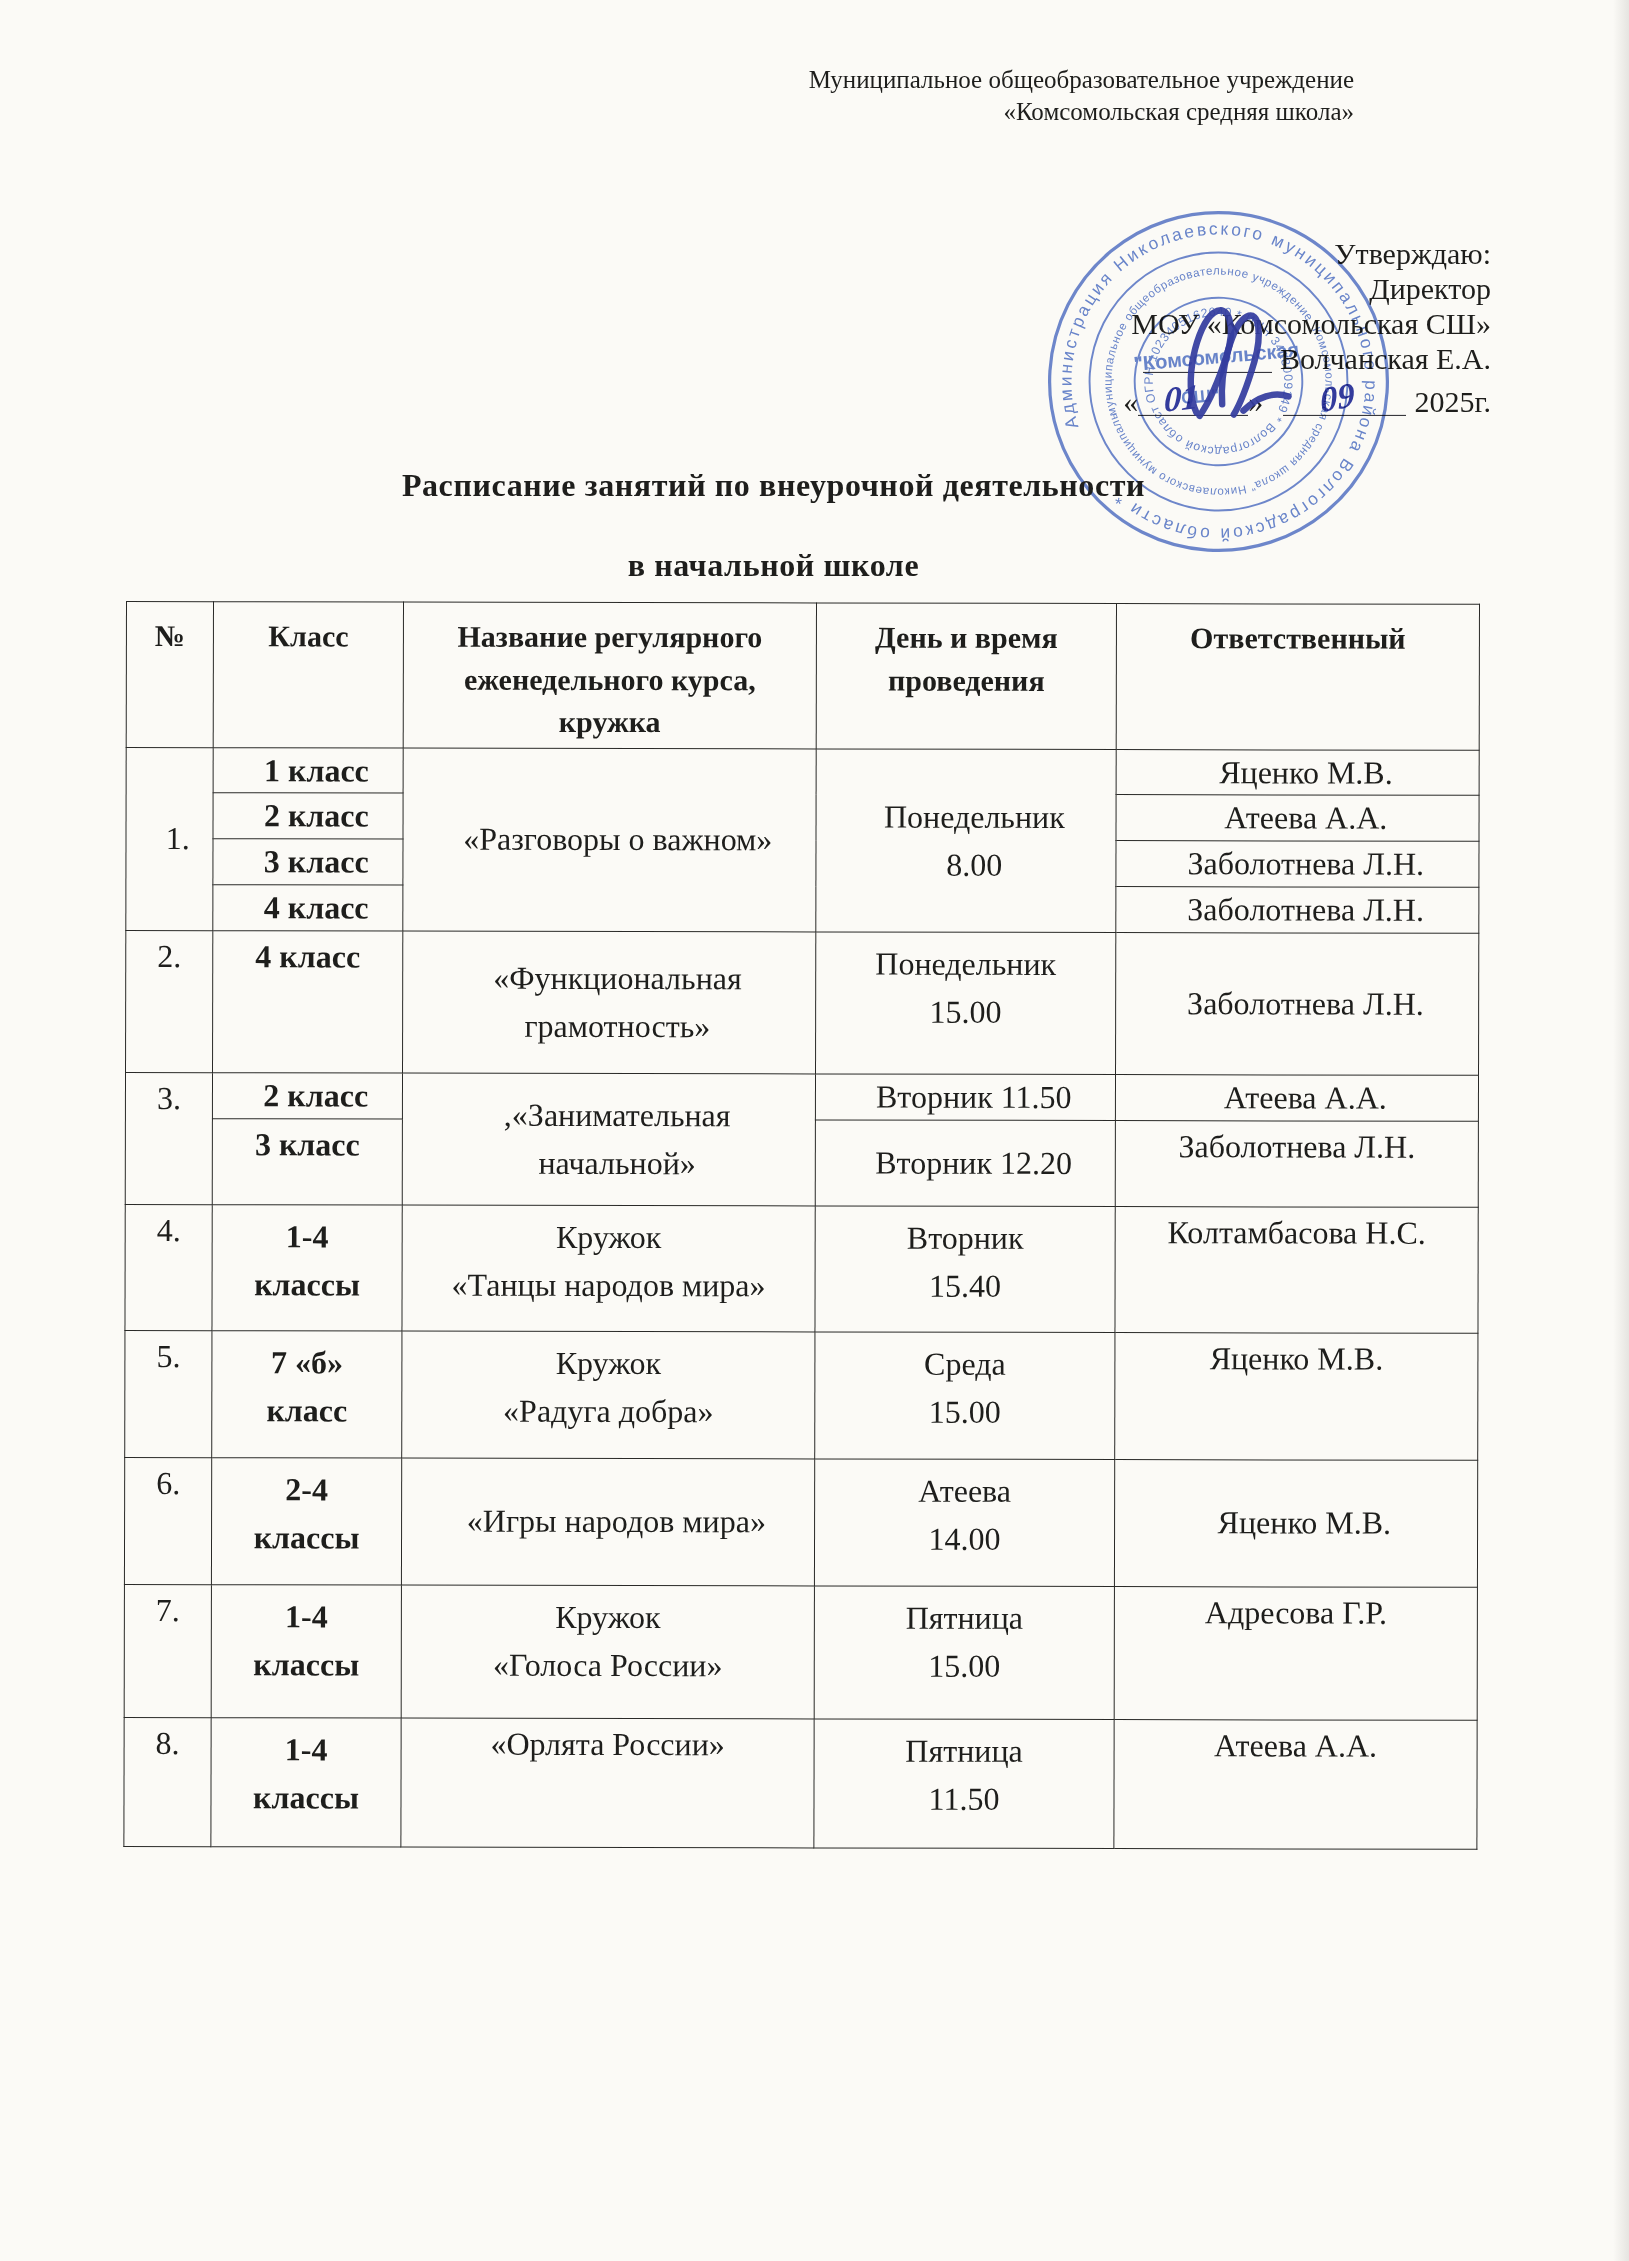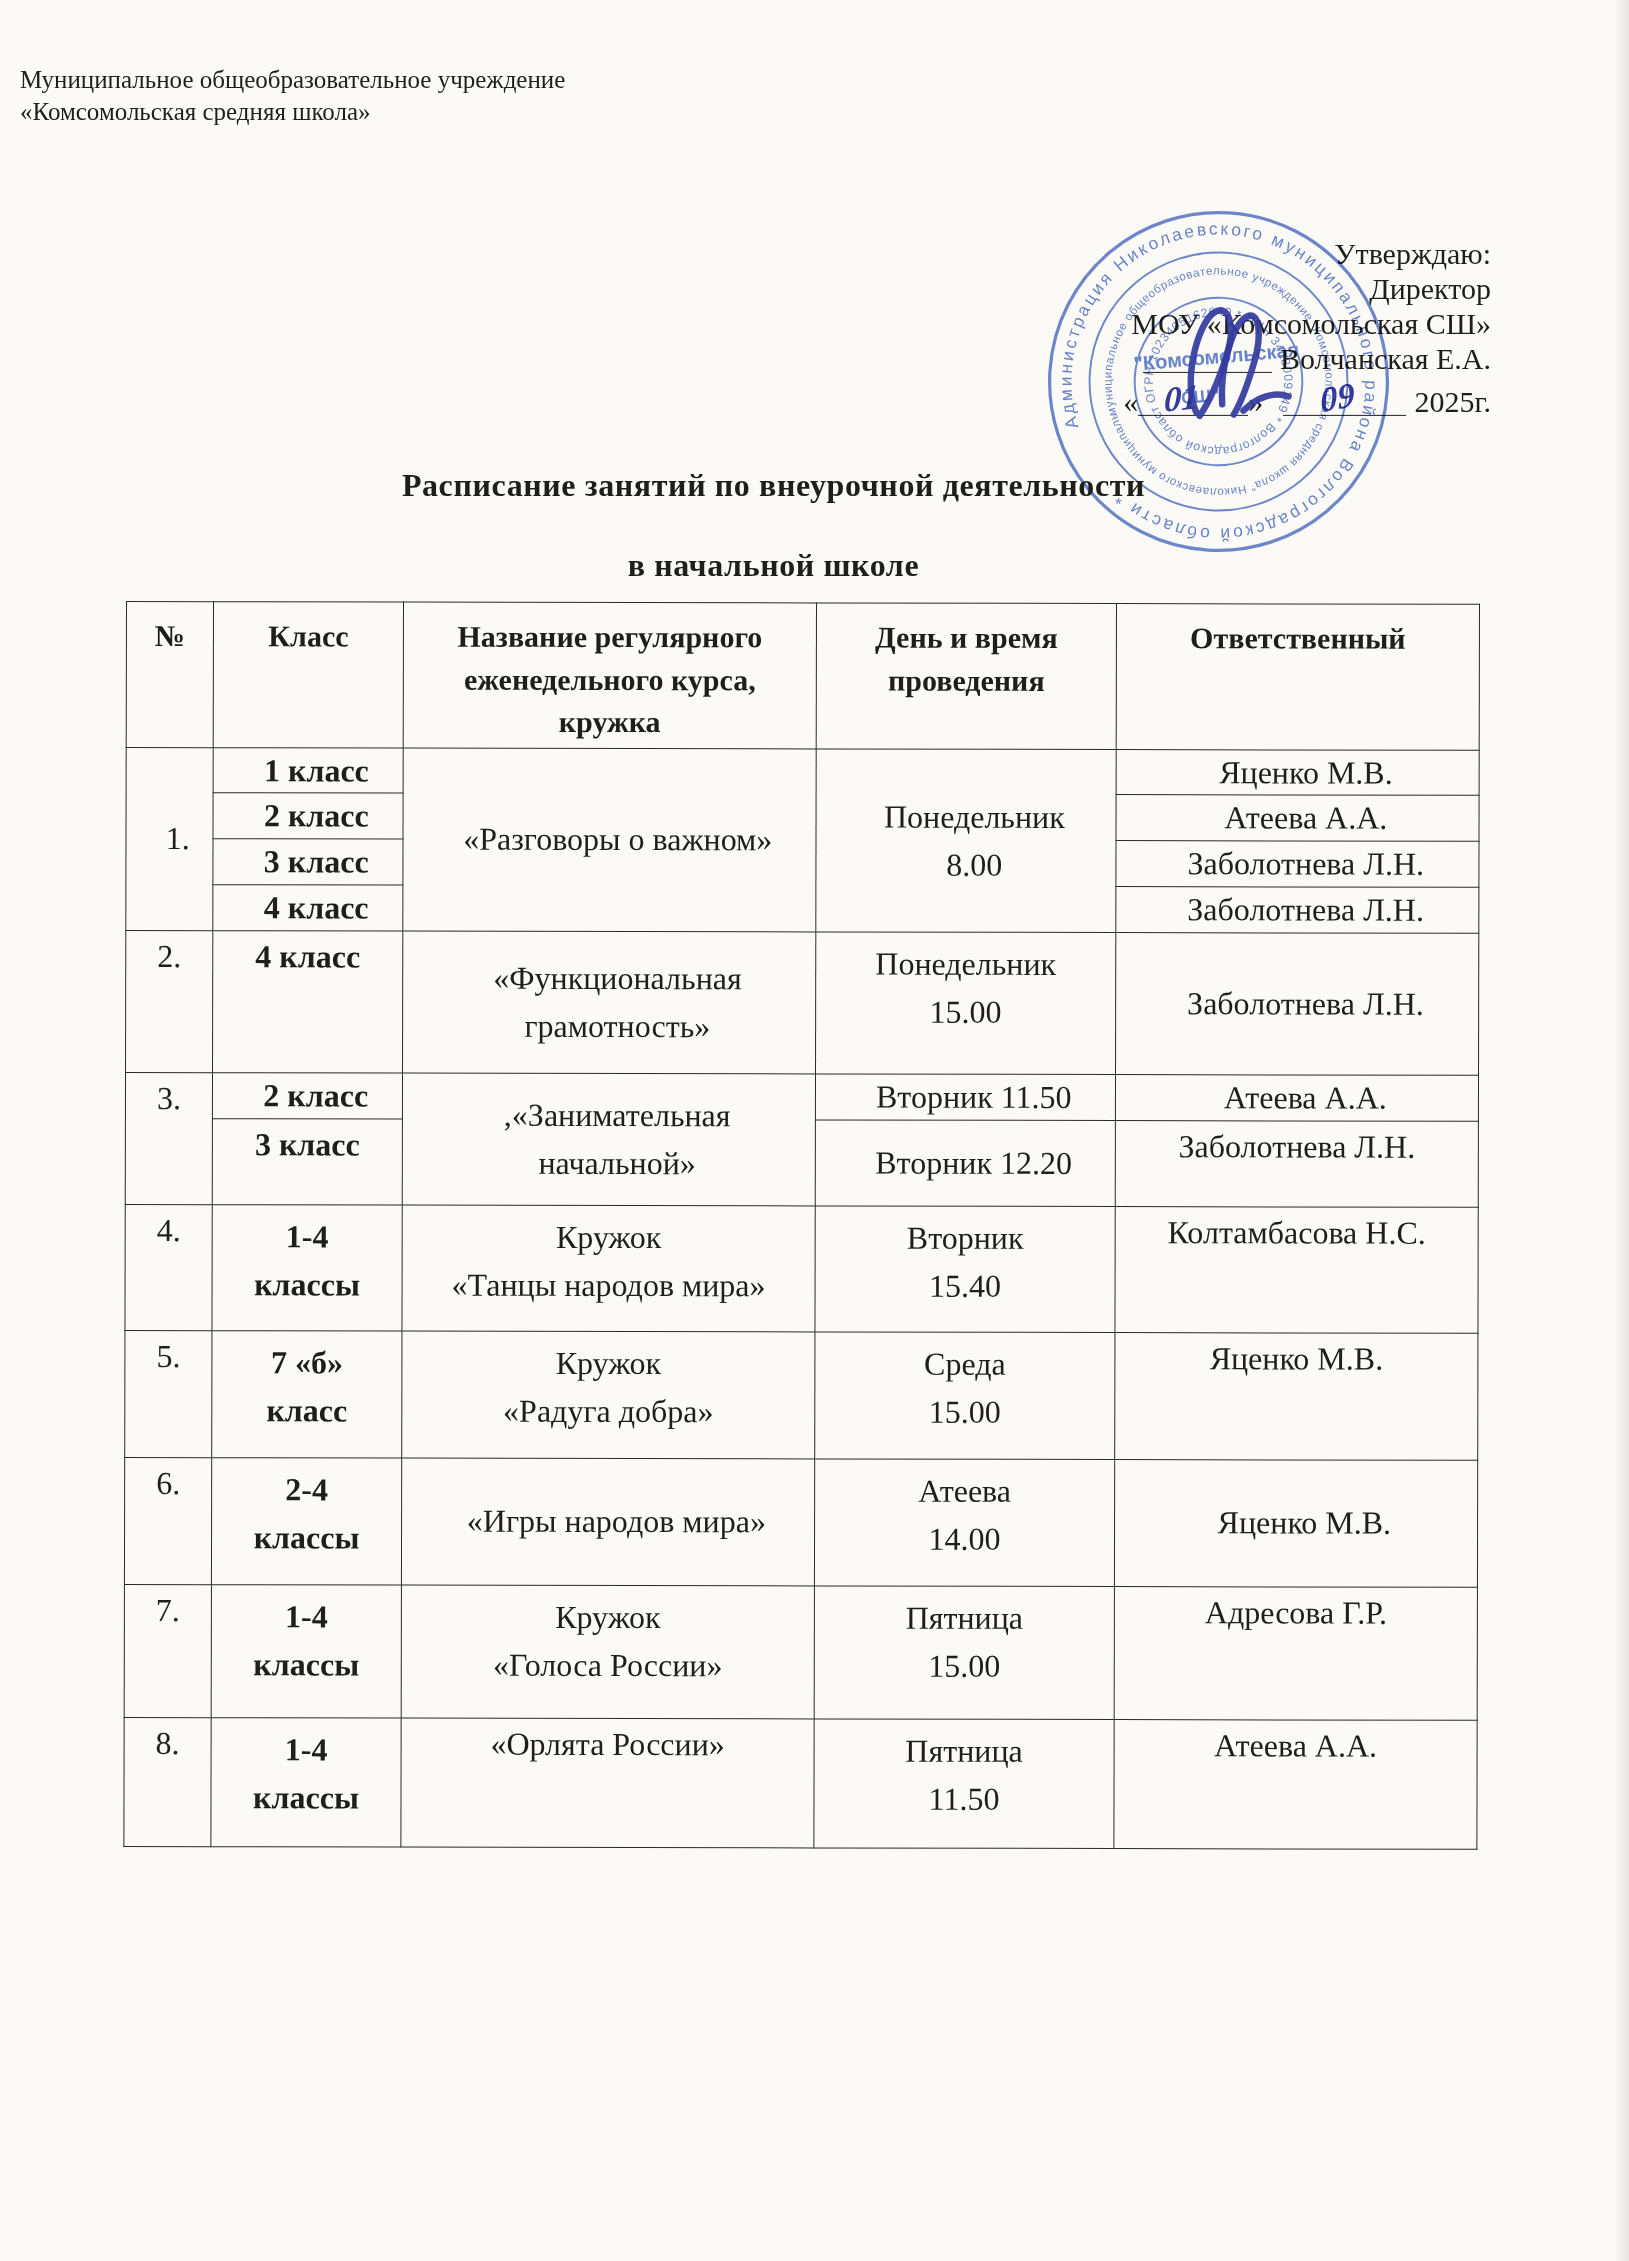--- a/index.html
+++ b/index.html
@@ -9,21 +9,21 @@
     font-family:"Liberation Serif","DejaVu Serif",serif;
     color:#1e1e1c;
     position:relative;
     overflow:hidden;
   }
   .page{position:absolute;inset:0;}
   .scan-edge{position:absolute;top:0;right:0;width:17px;height:100%;
     background:linear-gradient(to left,#e4e3df,#fbfaf6);}
   
   .org{position:absolute;top:64px;left:0;width:1354px;
-    text-align:left;padding-left:20px;box-sizing:border-box;
+    text-align:right;padding-left:54px;box-sizing:border-box;
     font-size:25px;line-height:32px;}
   
   .approval{position:absolute;top:236px;right:139px;
     text-align:right;font-size:30px;line-height:35px;white-space:nowrap;margin-left:22px;}
   .uline{display:inline-block;border-bottom:1.9px solid #23232a;
     transform:translateY(3.9px);position:relative;}
   .u200{width:129px;} .u170{width:110px;} .u190{width:123px;}
   .gap30{display:inline-block;width:19.3px;} .gap14{display:inline-block;width:9px;}
   .date-line{margin-top:7.7px;}
   .hand{position:absolute;font-style:italic;font-weight:bold;

